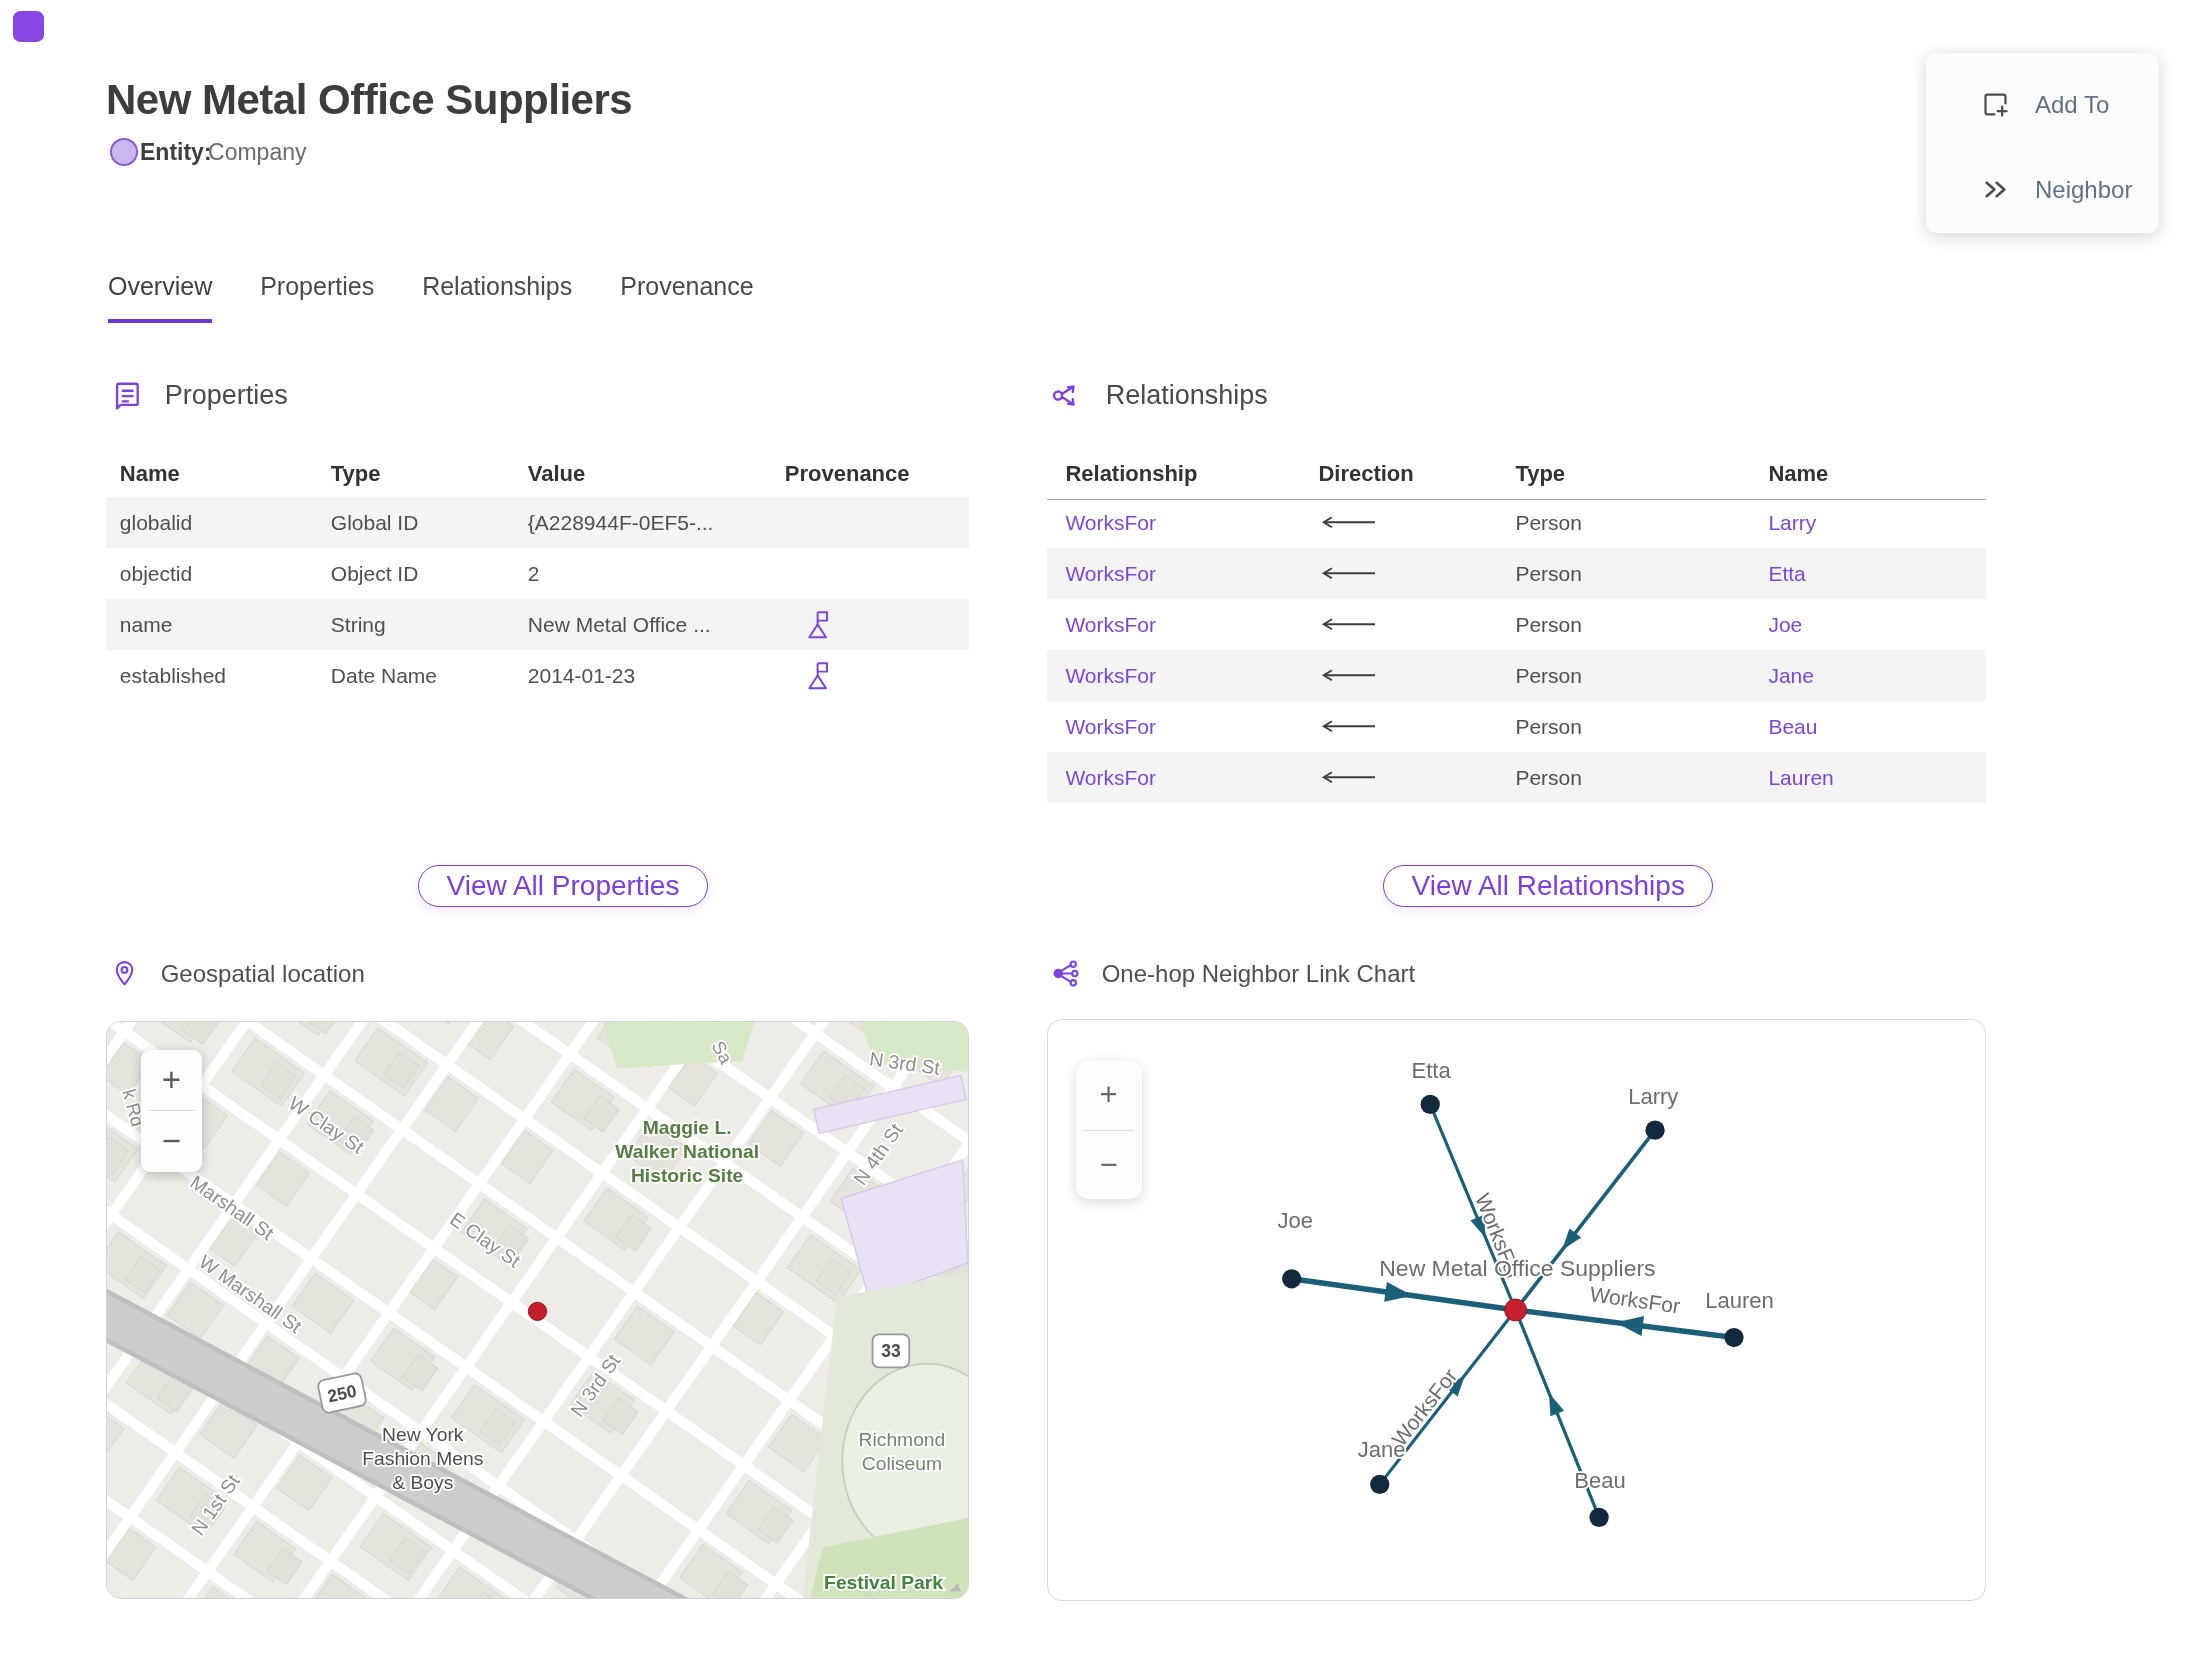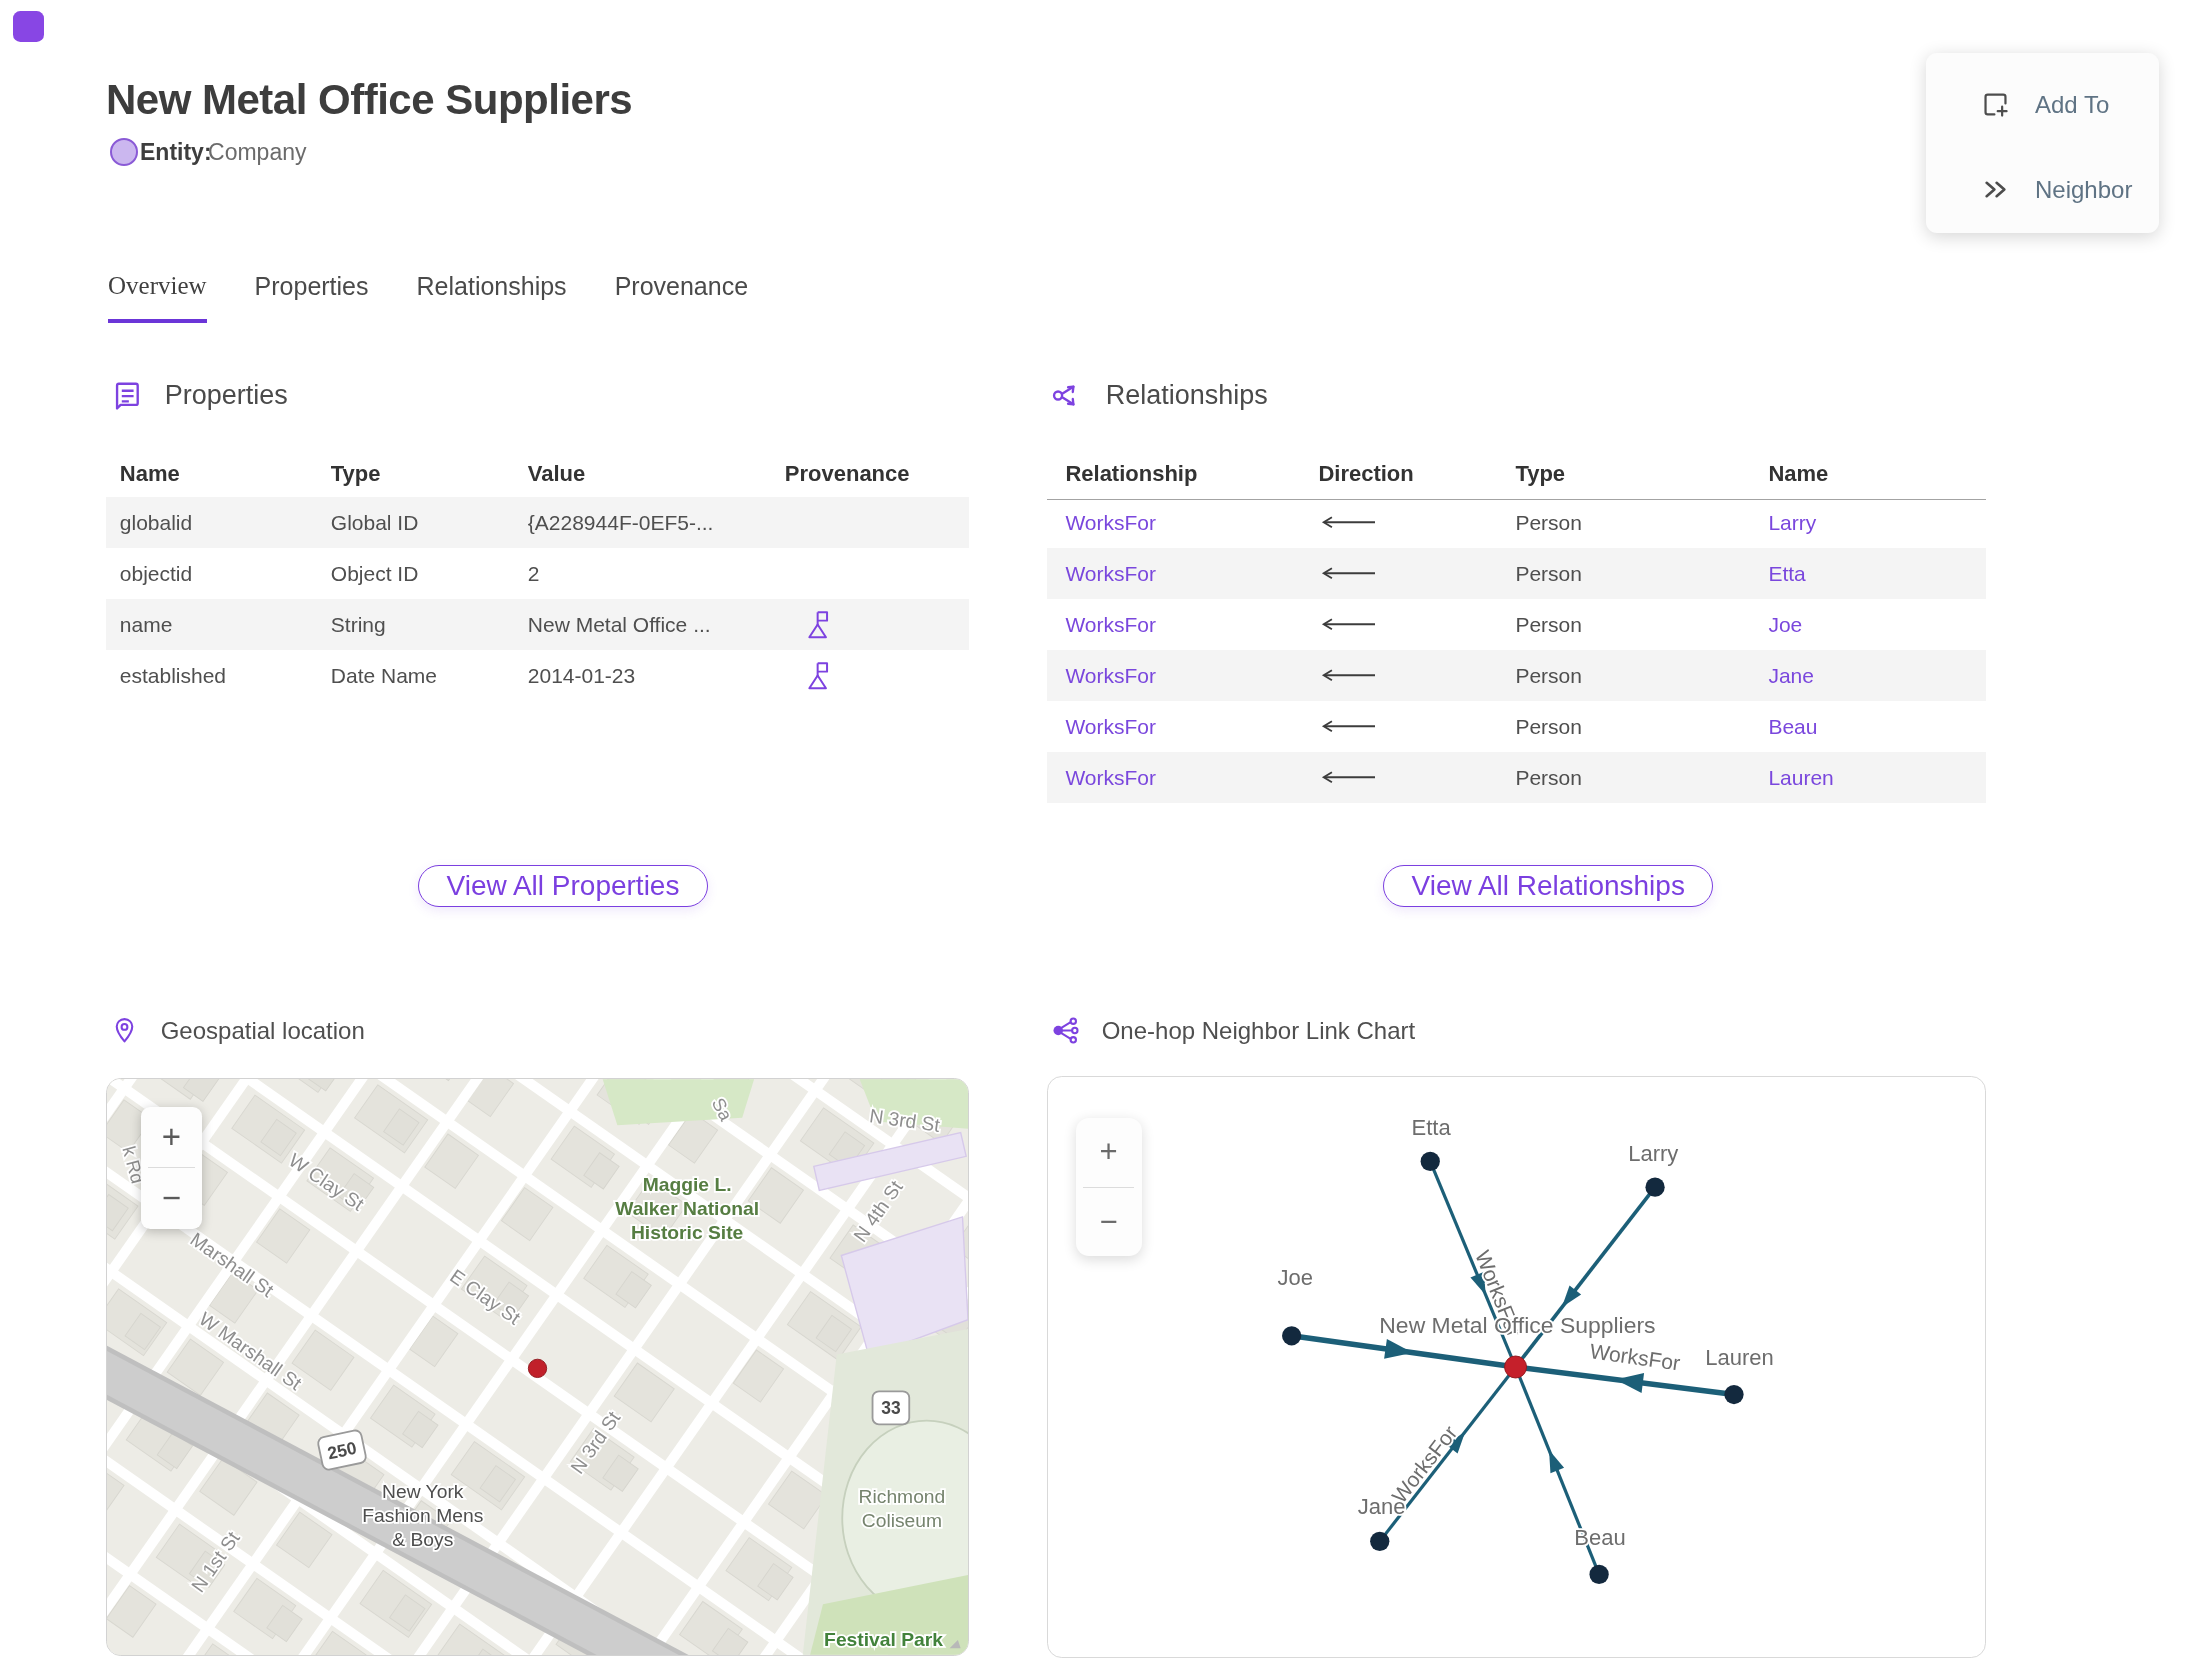--- a/index.html
+++ b/index.html
@@ -26,27 +26,27 @@
     background:#fcfcfc;border-radius:11px;box-shadow:0 3.7px 16.5px rgba(0,0,0,0.16);}
   .action-item{position:absolute;left:0;width:100%;height:81px;display:flex;align-items:center;
     gap:24px;padding-left:54px;box-sizing:border-box;background:none;border:none;cursor:pointer;}
   .action-item .lbl{font-size:24px;color:#5f7384;font-family:"Liberation Sans",sans-serif;}
   .action-add{top:11px;}
   .action-collapse{top:96px;}
 
   
   .tabs{position:absolute;left:108px;top:272px;display:flex;gap:48px;}
   .tab{font-size:25px;color:#4a4a4a;padding-bottom:18.4px;border-bottom:4.6px solid transparent;cursor:pointer;}
-  .tab.active{border-bottom-color:#6b35d8;color:#3f3f3f;font-family:Liberation Serif, serif;}
+  .tab.active{border-bottom-color:#6b35d8;color:#3f3f3f;}
 
   
   .col-left{position:absolute;left:106px;width:863px;}
   .col-right{position:absolute;left:1047px;width:939px;}
   .sec-tables{top:379px;height:551px;}
-  .sec-maps{top:1016px;height:661px;}
+  .sec-maps{top:959px;height:661px;}
 
   .sec-head{position:absolute;top:0;left:3.7px;display:flex;align-items:center;gap:22px;}
   .sec-head .sec-title{font-size:27px;color:#4a4a4a;}
   .sec-head.small .sec-title{font-size:24px;color:#4f4f4f;}
   .tbl-head{position:absolute;top:69px;left:0;right:0;height:48px;border-bottom:0.9px solid #a3a3a3;}
   .tbl-rows{position:absolute;top:118px;left:0;right:0;}
   .trow{display:grid;height:51px;align-items:center;}
   .grid-props{grid-template-columns:211px 197px 257px 184px;padding-left:13.8px;}
   .grid-rels{grid-template-columns:253px 197px 253px 218px;padding-left:18.4px;}
   .trow.stripe{background:#f4f4f4;}

